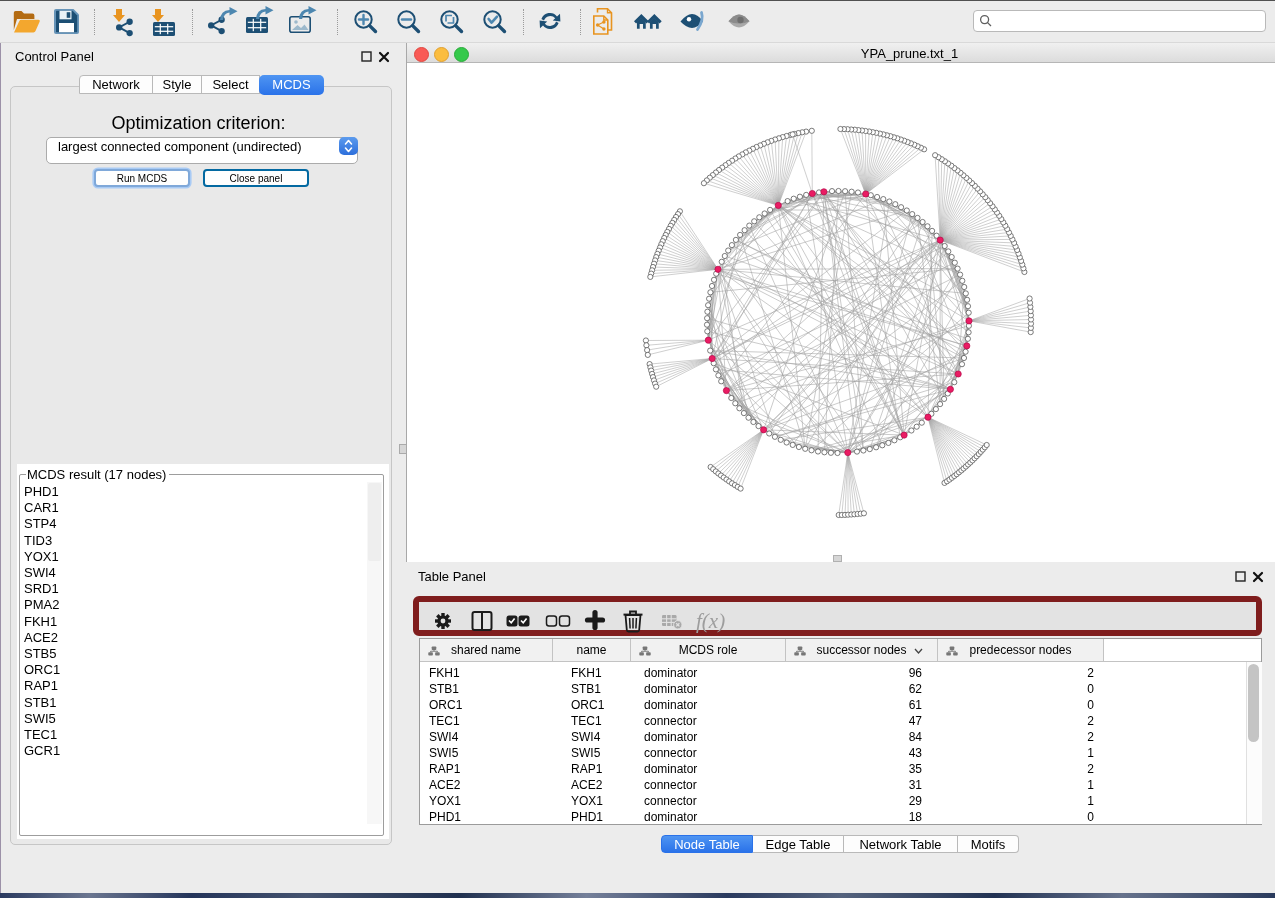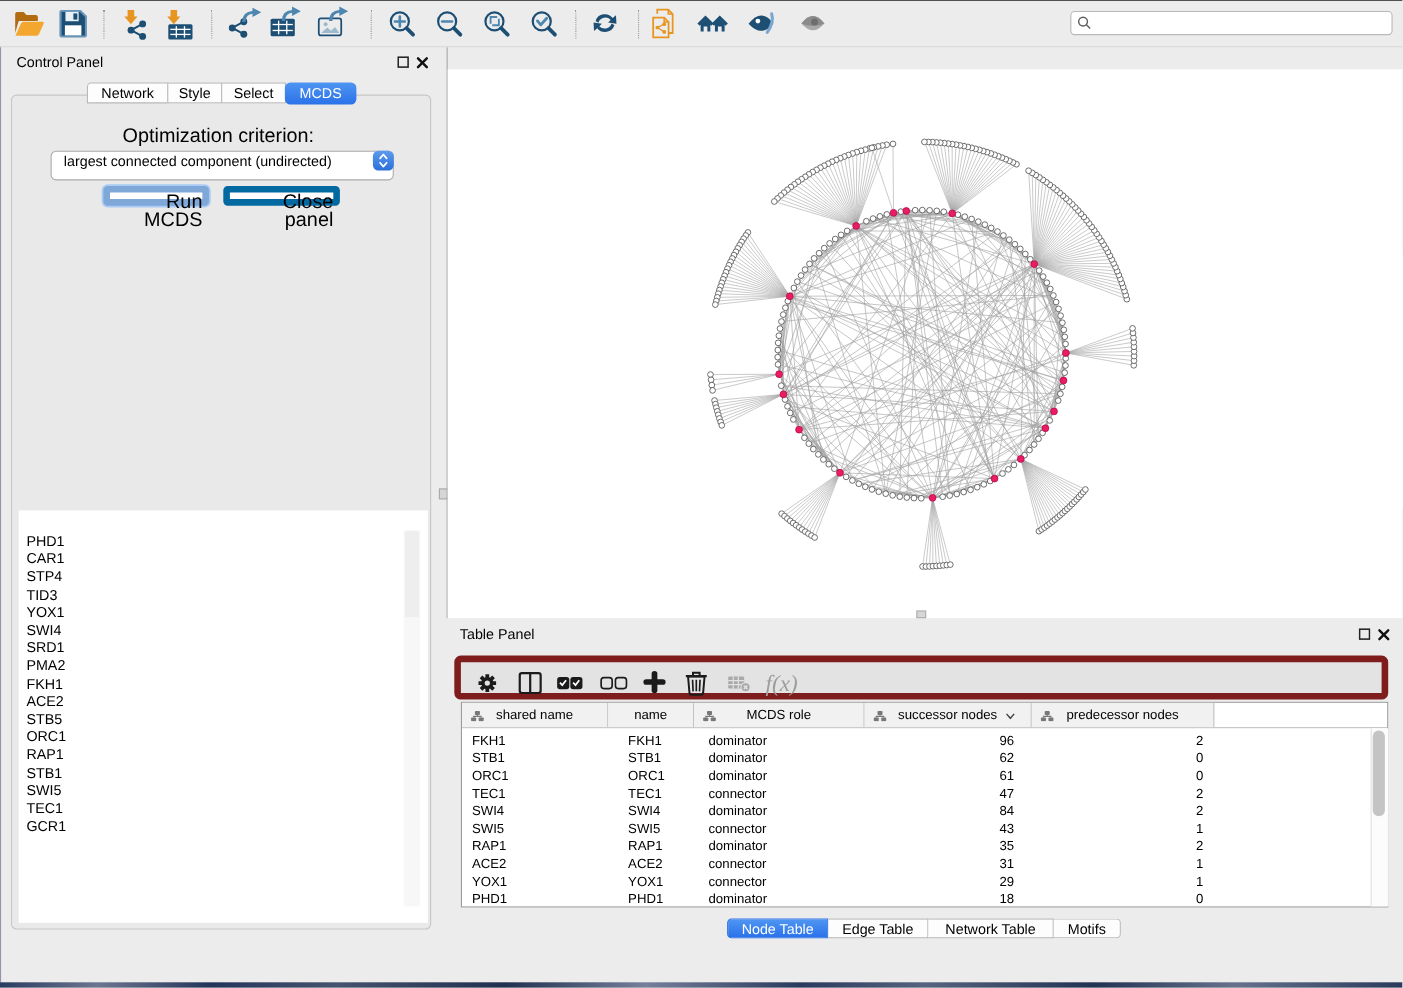--- a/index.html
+++ b/index.html
@@ -5,22 +5,22 @@
   html,body{margin:0;padding:0}
   body{width:1275px;height:898px;position:relative;overflow:hidden;
        font-family:"Liberation Sans",sans-serif;background:#ececec;color:#000}
   .abs{position:absolute}
   .sep{position:absolute;top:8px;height:26px;width:0;border-left:1px dotted #9a9a9a}
   
   .tab{position:absolute;top:75px;height:19px;line-height:18px;text-align:center;
        font-size:13px;background:#fdfdfd;border:1px solid #b9b9b9;box-sizing:border-box}
   .tab.first{border-radius:4px 0 0 0}
   .tab.sel{background:linear-gradient(#4f95f2,#2a72e9);color:#fff;border:none;border-radius:5px;height:20px;line-height:20px}
-  .btn{position:absolute;background:#fefefe;border:6px solid #0369a1;border-radius:4px;
-       font-size:18px;text-align:right;box-sizing:border-box}
+  .btn{position:absolute;background:#fefefe;border:2px solid #0369a1;border-radius:4px;
+       font-size:10px;text-align:center;box-sizing:border-box}
   
   .btab{position:absolute;top:273px;height:18px;line-height:18px;text-align:center;
         font-size:13px;background:#fdfdfd;border:1px solid #b9b9b9;box-sizing:border-box}
   .btab.sel{background:linear-gradient(#4f95f2,#2a72e9);color:#fff;border:1px solid #2a72e9}
   .hdrcell{position:absolute;top:0;height:100%;box-sizing:border-box;border-right:1px solid #c3c3c3;
            font-size:12px;text-align:center;background:#f1f1f1}
   .cell{position:absolute;font-size:12px;white-space:nowrap}
 </style>
 </head>
 <body>
@@ -195,29 +195,38 @@
           <path d="M6.5 11 L9.5 14.5 L12.5 11" fill="none" stroke="#fff" stroke-width="1.6" stroke-linecap="round" stroke-linejoin="round"></path>
         </svg>
     </div>
   </div>
 
   <div class="btn" style="left:93px;top:127px;width:96px;height:18px;line-height:16px;box-shadow:0 0 0 1.6px #a9cbf5;border-color:#7fa8d9">Run MCDS</div>
   <div class="btn" style="left:202px;top:127px;width:106px;height:18px;line-height:16px">Close panel</div>
 
   <div class="abs" style="left:16px;top:422px;width:372px;height:375px;background:#fff"></div>
 
+  <fieldset class="abs" style="left:18px;top:425px;width:363px;height:367px;border:1px solid #9d9d9d;border-radius:2px;margin:0;padding:0">
+    <legend style="font-size:13px;margin-left:6px;padding:0 3px 0 1px">MCDS result (17 nodes)</legend>
+  </fieldset>
   <div class="abs" style="left:23px;top:442px;font-size:13px;line-height:16.2px">PHD1<br>CAR1<br>STP4<br>TID3<br>YOX1<br>SWI4<br>SRD1<br>PMA2<br>FKH1<br>ACE2<br>STB5<br>ORC1<br>RAP1<br>STB1<br>SWI5<br>TEC1<br>GCR1</div>
 
   <div class="abs" style="left:366px;top:440px;width:15px;height:342px;background:#f7f7f7"></div>
   <div class="abs" style="left:367px;top:441px;width:13px;height:78px;background:#eeeeee;border-radius:2px"></div>
 </div>
 
 <div class="abs" style="left:399px;top:444px;width:8px;height:8px;background:#d6d6d6;border:1px solid #aaa"></div>
 
 <div class="abs" style="left:406px;top:43px;width:869px;height:519px;border-left:1px solid #a8a8a8;box-sizing:border-box">
+  <div class="abs" style="left:0;top:0;width:869px;height:20px;background:linear-gradient(#f0f0f0,#dcdcdc);border-bottom:1px solid #b6b6b6;box-sizing:border-box">
+    <div class="abs" style="left:7px;top:4px;width:13px;height:13px;border-radius:50%;background:#f95a55;border:0.5px solid #e04740"></div>
+    <div class="abs" style="left:27px;top:4px;width:13px;height:13px;border-radius:50%;background:#fbbd3f;border:0.5px solid #e0a030"></div>
+    <div class="abs" style="left:47px;top:4px;width:13px;height:13px;border-radius:50%;background:#35c94b;border:0.5px solid #2aab3a"></div>
+    <div class="abs" style="left:68px;top:3px;width:869px;text-align:center;font-size:13px">YPA_prune.txt_1</div>
+  </div>
   <div class="abs" style="left:0;top:20px;width:869px;height:499px;background:#fff;overflow:hidden">
     <div class="abs" style="left:0;top:-1px;width:868px;height:500px">
 <svg width="868" height="500" viewBox="0 0 868 500" style="position:absolute;left:0;top:0">
 <g stroke="#7b7b7b" stroke-width="0.55" opacity="0.72">
 <line x1="561.7" y1="250.7" x2="559.8" y2="283.9"></line>
 <line x1="561.7" y1="250.7" x2="533.2" y2="178.1"></line>
 <line x1="561.0" y1="244.2" x2="371.3" y2="143.4"></line>
 <line x1="561.0" y1="244.2" x2="562.0" y2="258.9"></line>
 <line x1="561.0" y1="244.2" x2="533.2" y2="178.1"></line>
 <line x1="560.1" y1="237.8" x2="533.2" y2="178.1"></line>

